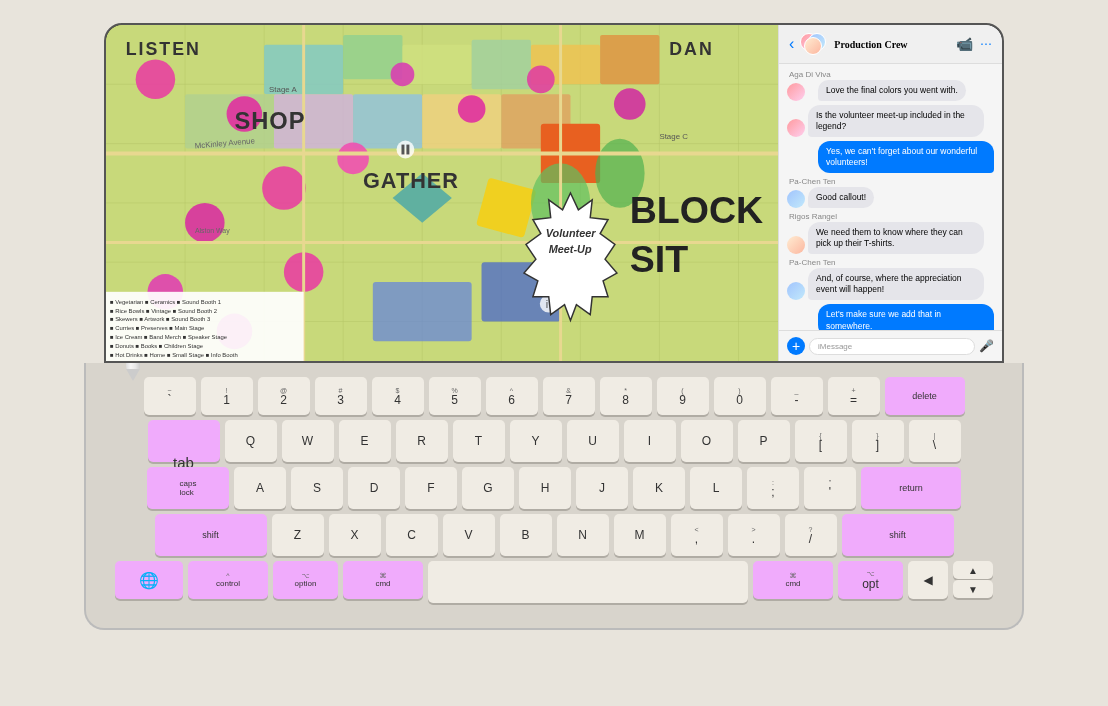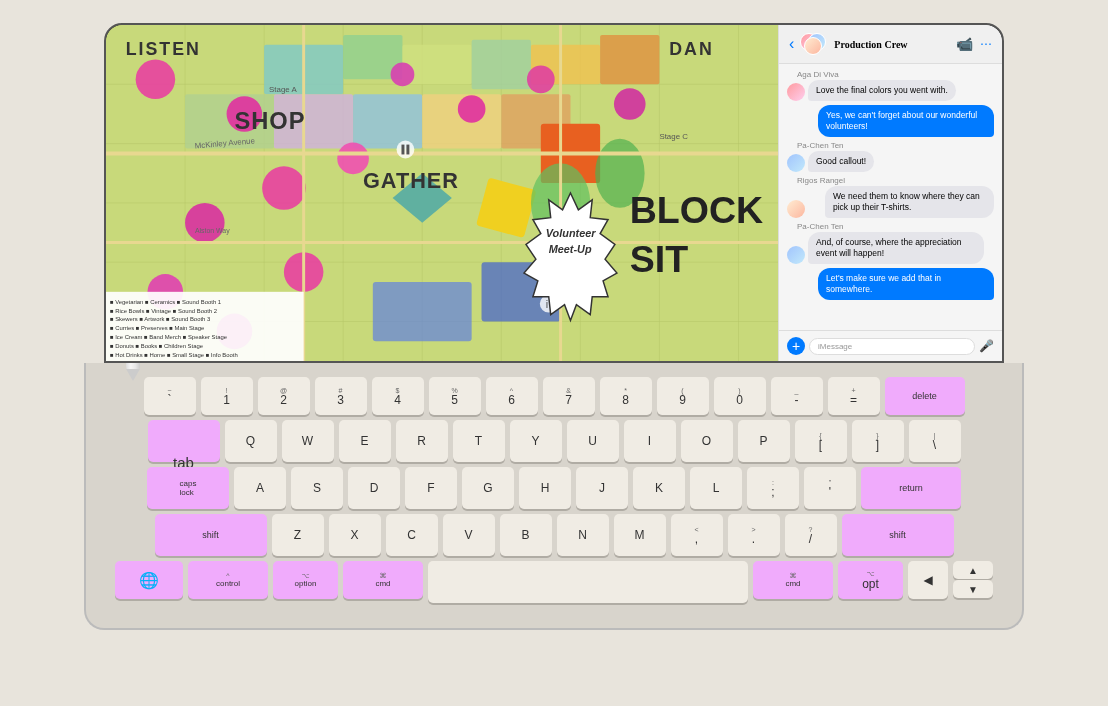--- a/index.html
+++ b/index.html
@@ -104,21 +104,20 @@
     .message-row {
       display: flex;
       flex-direction: column;
       gap: 1px;
     }
 
     .sender-name {
       font-size: 8px;
       color: #888;
       padding: 0 2px;
-      margin-left: 8px;
     }
 
     .bubble {
       max-width: 85%;
       padding: 5px 8px;
       border-radius: 12px;
       font-size: 8.5px;
       line-height: 1.3;
     }
 
@@ -412,44 +411,50 @@
             <span class="group-name">Production Crew</span>
           </div>
           <span class="video-icon">📹</span>
           <span style="font-size:12px;color:#007aff;">⋯</span>
         </div>
 
         <div class="messages-body">
 
           <div class="message-row">
             <span class="sender-name">Aga Di Viva</span>
-            <div style="display:flex;align-items:flex-end;gap:3px;">
+            <div style="display:flex;align-items:flex-end;gap:13px;">
               <div style="width:18px;height:18px;border-radius:50%;background:linear-gradient(135deg,#ff9a9e,#fecfef);flex-shrink:0;"></div>
               <div class="bubble incoming">Love the final colors you went with.</div>
             </div>
           </div>
 
+          <div class="message-row">
+            <div style="display:flex;align-items:flex-end;gap:3px;">
+              <div style="width:18px;height:18px;border-radius:50%;background:linear-gradient(135deg,#ff9a9e,#fecfef);flex-shrink:0;"></div>
+              <div class="bubble incoming">Is the volunteer meet-up included in the legend?</div>
+            </div>
+          </div>
 
           <div class="message-row">
             <div style="display:flex;justify-content:flex-end;">
               <div class="bubble outgoing">Yes, we can't forget about our wonderful volunteers!</div>
             </div>
           </div>
 
           <div class="message-row">
             <span class="sender-name">Pa-Chen Ten</span>
             <div style="display:flex;align-items:flex-end;gap:3px;">
               <div style="width:18px;height:18px;border-radius:50%;background:linear-gradient(135deg,#a1c4fd,#c2e9fb);flex-shrink:0;"></div>
               <div class="bubble incoming">Good callout!</div>
             </div>
           </div>
 
           <div class="message-row">
             <span class="sender-name">Rigos Rangel</span>
-            <div style="display:flex;align-items:flex-end;gap:20px;">
+            <div style="display:flex;align-items:flex-end;gap:3px;">
               <div style="width:18px;height:18px;border-radius:50%;background:linear-gradient(135deg,#ffecd2,#fcb69f);flex-shrink:0;"></div>
               <div class="bubble incoming">We need them to know where they can pick up their T-shirts.</div>
             </div>
           </div>
 
           <div class="message-row">
             <span class="sender-name">Pa-Chen Ten</span>
             <div style="display:flex;align-items:flex-end;gap:3px;">
               <div style="width:18px;height:18px;border-radius:50%;background:linear-gradient(135deg,#a1c4fd,#c2e9fb);flex-shrink:0;"></div>
               <div class="bubble incoming">And, of course, where the appreciation event will happen!</div>

